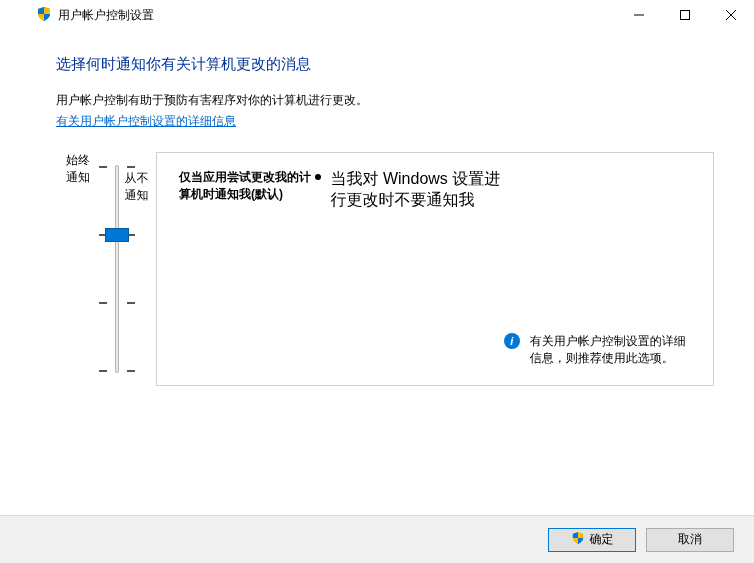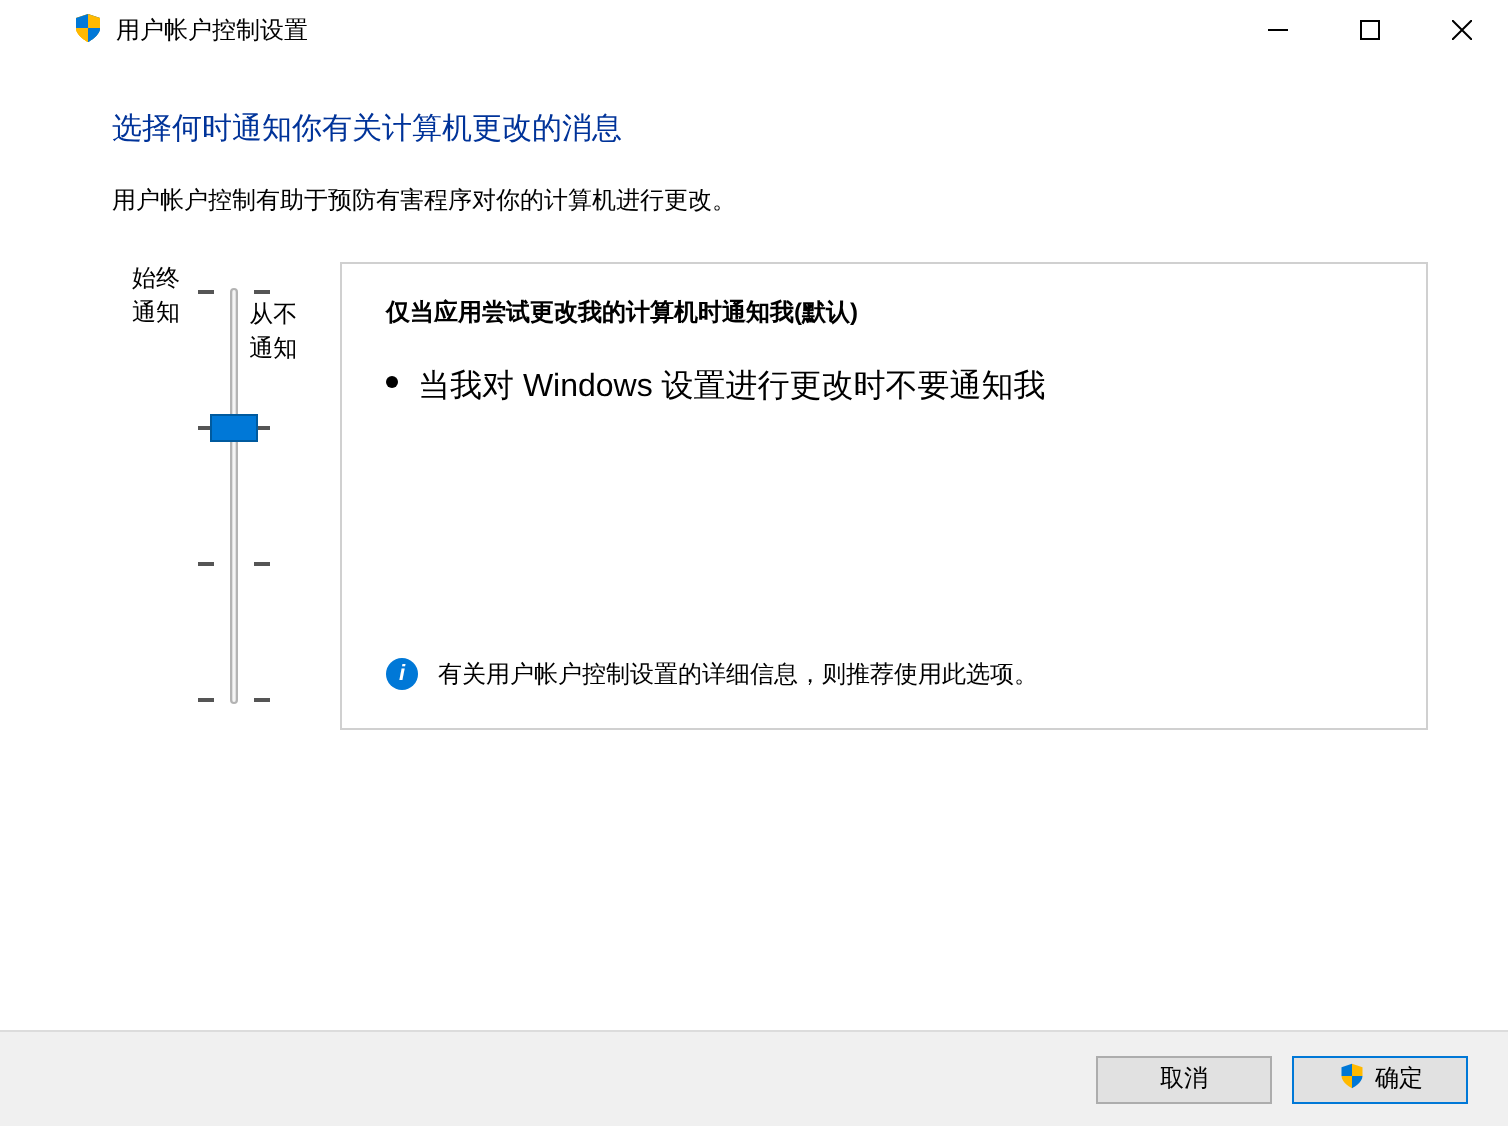--- a/index.html
+++ b/index.html
@@ -65,23 +65,23 @@
     .slider .tick.t1{top:70px;}
     .slider .tick.t2{top:138px;}
     .slider .tick.t3{top:206px;}
     .slider .thumb{
       position:absolute;left:8px;top:63px;width:24px;height:14px;
       background:#0078D7;border:1px solid #005A9E;
     }
 
     
     .panel{
-      flex:1;margin-left:14px;border:1px solid #d0d0d0;
+      flex:1;border:1px solid #d0d0d0;
       padding:16px 22px 18px 22px;height:234px;position:relative;
-      display:flex;flex-direction:column;
+      display:flex;flex-direction:row;
     }
     .panel-title{font-weight:bold;font-size:12px;margin-bottom:18px;}
     .panel-bullet{display:flex;align-items:flex-start;gap:10px;font-size:16px;}
     .panel-bullet .dot{
       width:6px;height:6px;background:#000;border-radius:50%;margin-top:5px;flex-shrink:0;
     }
     .panel-footer{
       margin-top:auto;display:flex;align-items:flex-start;gap:10px;font-size:12px;
       color:#000;
     }
@@ -139,20 +139,21 @@
         </svg>
     </div>
   </div>
 </div>
 
 <div class="client">
 
   <div class="heading">选择何时通知你有关计算机更改的消息</div>
 
   <div class="subtext">用户帐户控制有助于预防有害程序对你的计算机进行更改。</div>
+  <a class="link">有关用户帐户控制设置的详细信息</a>
 
   <div class="body-zone">
 
     <div class="slider-col">
       <div class="slider-top-label">始终通知</div>
       <div class="slider">
         <div class="track"></div>
         <div class="tick t0"></div>
         <div class="tick t1"></div>
         <div class="tick t2"></div>
@@ -172,27 +173,27 @@
         <span class="info-icon">i</span>
         <span>有关用户帐户控制设置的详细信息，则推荐使用此选项。</span>
       </div>
     </div>
 
   </div>
 
 </div>
 
 <div class="buttonbar">
-  <div class="btn">
-    <span>取消</span>
-  </div>
   <div class="btn primary">
     <span class="shield">
       <svg width="14" height="14" viewBox="0 0 16 16">
         <path d="M8 1 L2 3 V8 H8 Z" fill="#0078D7"></path>
         <path d="M8 1 L14 3 V8 H8 Z" fill="#FFB900"></path>
         <path d="M8 8 H14 V8 C14 12 8 15 8 15 Z" fill="#0078D7"></path>
         <path d="M8 8 H2 V8 C2 12 8 15 8 15 Z" fill="#FFB900"></path>
       </svg>
     </span>
     <span>确定</span>
   </div>
+  <div class="btn">
+    <span>取消</span>
+  </div>
 </div>
 
 </body></html>

